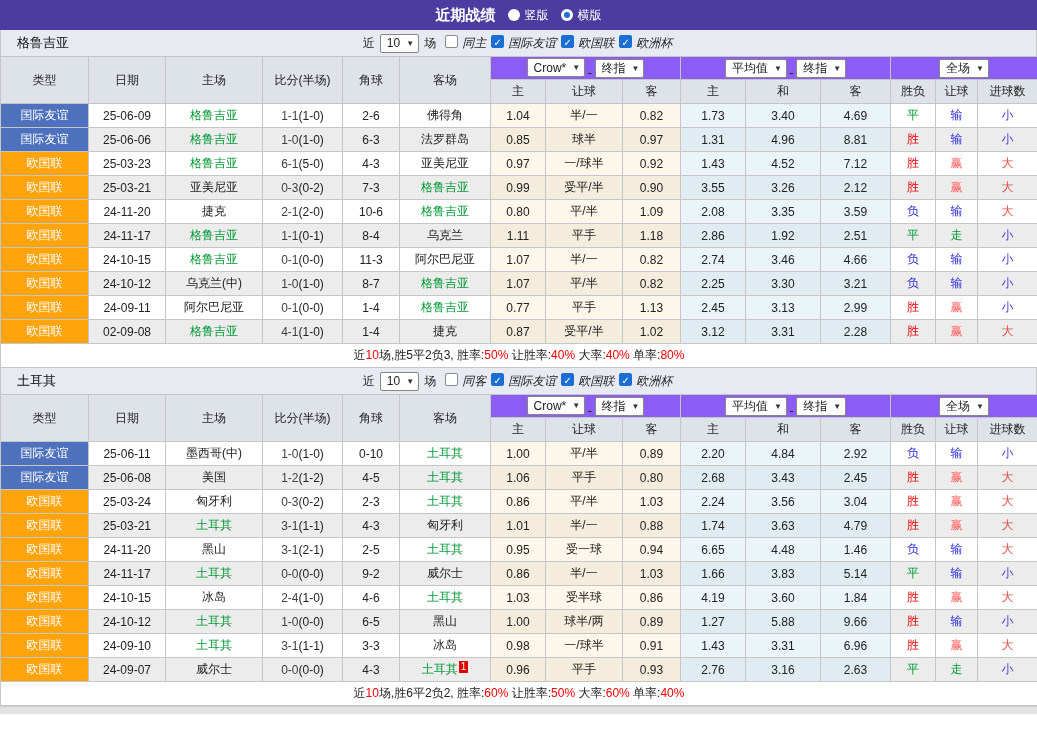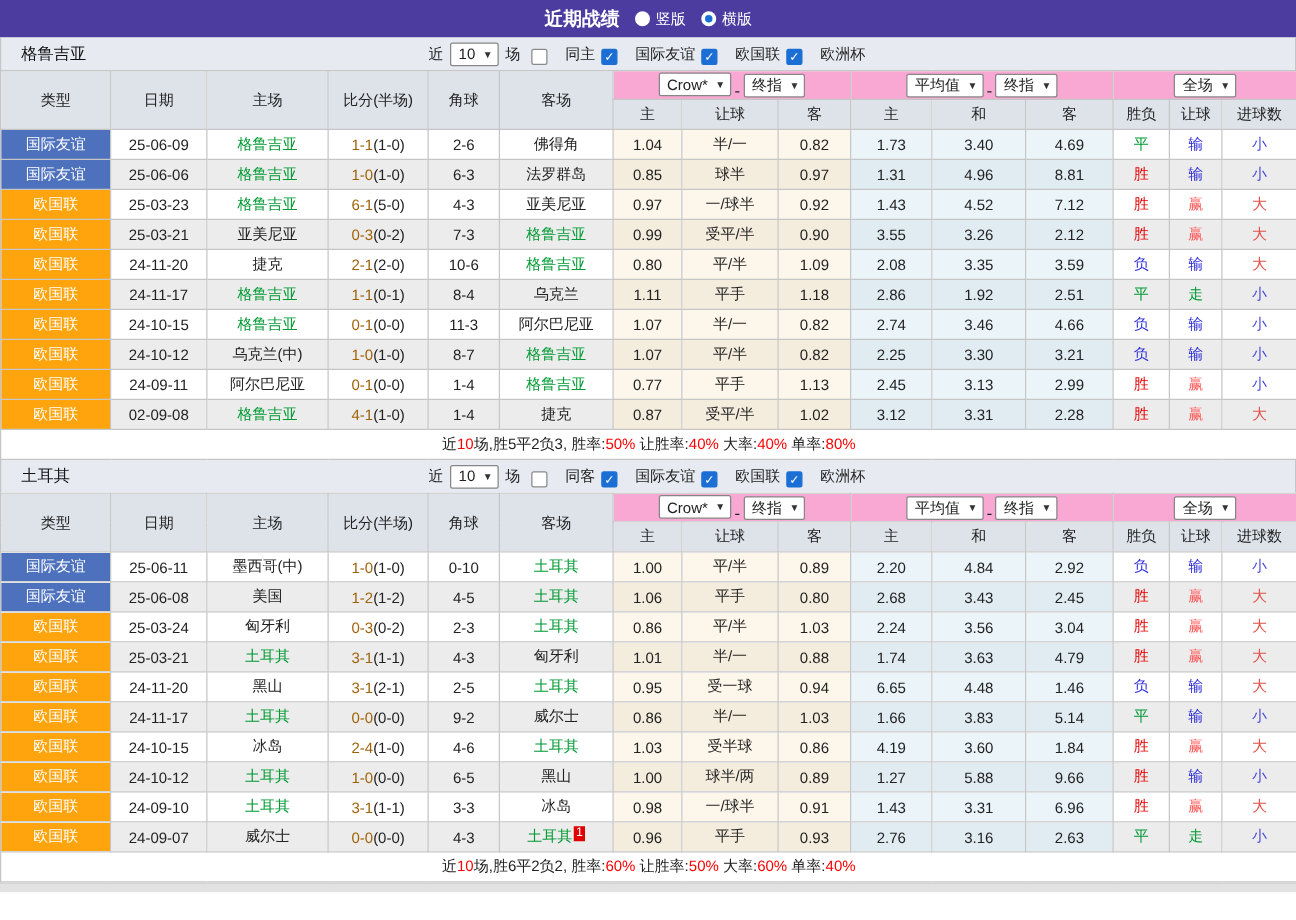--- a/index.html
+++ b/index.html
@@ -14,41 +14,41 @@
   .radio { width: 12px; height: 12px; border-radius: 50%; background: #fff; display: inline-block; position: relative; }
   .radio.checked::after { content: ""; position: absolute; left: 3px; top: 3px; width: 6px; height: 6px; border-radius: 50%; background: #1b6fd4; }
   
   .control-bar { position: relative; height: 26px; background: #e7ebf1; display: flex; align-items: center; justify-content: center; border-left: 1px solid #c6c6c6; border-right: 1px solid #c6c6c6; }
   .team-label { position: absolute; left: 16px; font-size: 13px; color: #111; }
   .controls { display: inline-flex; align-items: center; gap: 4px; }
   .ctl-txt { margin: 0 1px; }
   .sel { display: inline-flex; align-items: center; gap: 6px; background: #fff; border: 1px solid #878787; border-radius: 2px; height: 19px; padding: 0 4px 0 6px; cursor: default; }
   .sel .arrow { font-size: 8px; color: #333; }
   .cb-group { display: inline-flex; align-items: center; gap: 2px; margin-left: 4px; }
-  .cb-item { display: inline-flex; align-items: flex-end; gap: 14px; margin-right: 3px; cursor: pointer; }
+  .cb-item { display: inline-flex; align-items: flex-start; gap: 4px; margin-right: 3px; cursor: pointer; font-style: italic; }
   .cbx { width: 13px; height: 13px; border: 1px solid #8a8a8a; background: #fff; display: inline-block; border-radius: 2px; }
   .cbx.checked { background: #1b6fd4; border-color: #1b6fd4; color: #fff; font-size: 10px; line-height: 13px; text-align: center; font-weight: bold; }
   
   table { border-collapse: collapse; table-layout: fixed; width: 1037px; }
   th, td { border: 1px solid #c6c6c6; text-align: center; padding: 0; overflow: hidden; white-space: nowrap; }
   thead th { background: #dee3ea; font-weight: normal; }
   .dd-row th { height: 23px; }
   .sub-row th { height: 24px; }
-  .dd-cell { background: #f9a8d4; text-decoration: underline; }
+  .dd-cell { background: #8b5cf6; text-decoration: underline; }
   .dd-cell .sel { margin: 0 3px; }
   tbody td { height: 24px; background: #fff; }
   tbody tr:nth-child(even) td { background: #ececec; }
   tbody td.crow { background: #fdf6ea; }
   tbody tr:nth-child(even) td.crow { background: #f4ecdd; }
   tbody td.avg { background: #eaf4f9; }
   tbody tr:nth-child(even) td.avg { background: #e1ecf2; }
   td.badge-blue { background: #4d71bd !important; color: #fff; }
   td.badge-orange { background: #ffa40d !important; color: #fff; }
   .team { color: #009933; }
-  .score { color: #a16207; }
+  .score { color: #404040; }
   .num-badge { display: inline-block; background: #e00000; color: #fff; font-size: 10px; line-height: 12px; padding: 0 2px; margin-left: 1px; vertical-align: top; }
   tfoot td.summary { height: 24px; background: #fff; text-align: center; }
   .red { color: #ff0000; }
   .footer-strip { height: 8px; background: #e2e2e2; border-top: 1px solid #cfcfcf; }
 </style>
 </head>
 <body>
 
 <div class="topbar">
   <span class="title">近期战绩</span>

